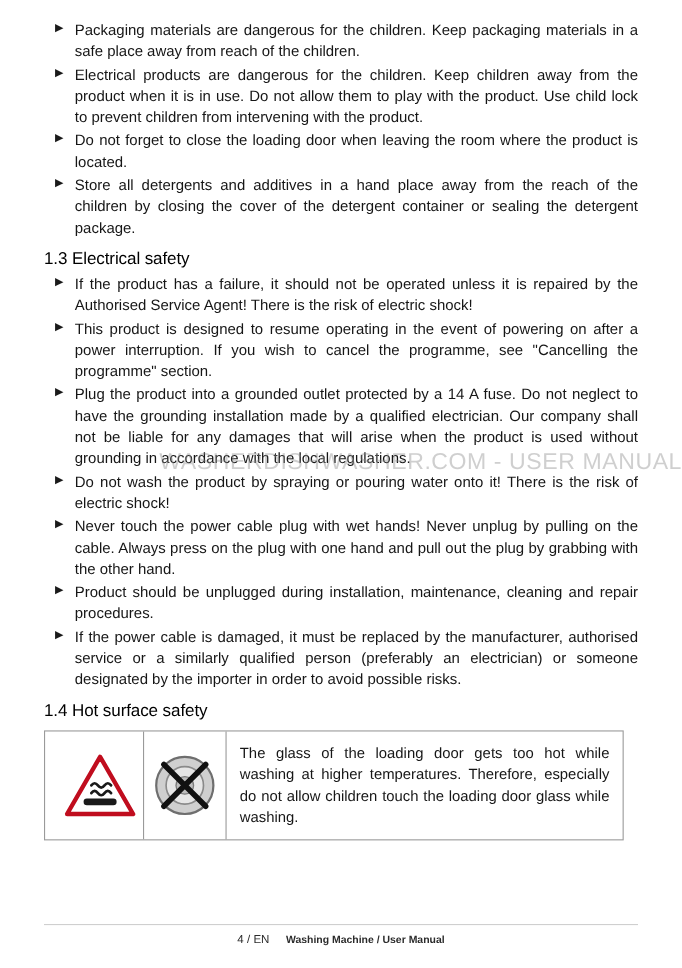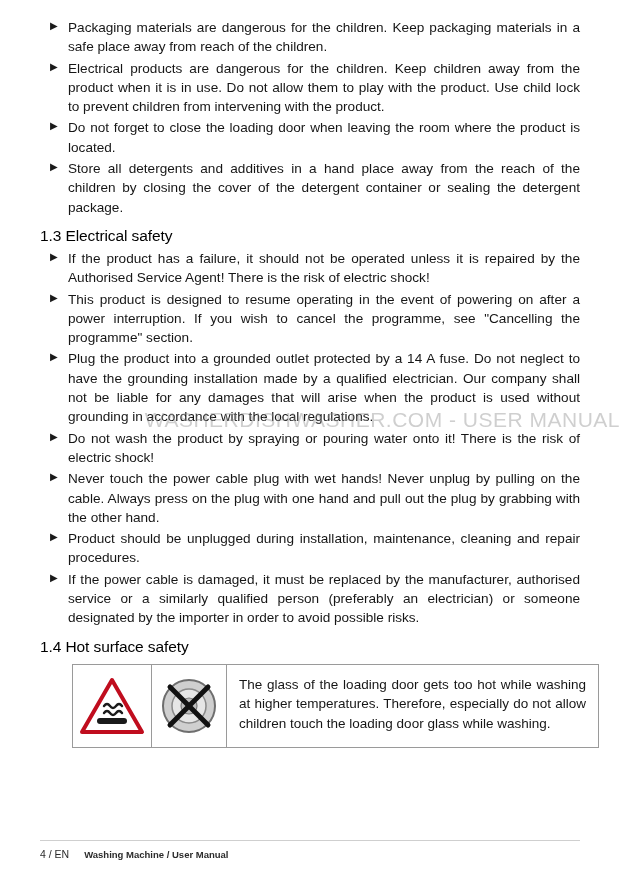--- a/index.html
+++ b/index.html
@@ -61,27 +61,27 @@
   }
   .heading-text {
     display: inline;
   }
   .indent-block {
     padding-left: 10px;
   }
   
   .hot-table {
     margin-top: 8px;
-    margin-left: 32px;
     margin-right: 2px;
     border: 1px solid #9a9a9a;
     display: flex;
     width: 527px;
     box-sizing: border-box;
     background: #fff;
+    padding-left: 11px;
   }
   .hot-cell {
     box-sizing: border-box;
     display: flex;
     align-items: center;
     justify-content: center;
     padding: 10px 6px;
   }
   .cell-icon1 {
     width: 86px;
@@ -120,21 +120,21 @@
   }
   
   .footer {
     position: absolute;
     left: 40px;
     right: 40px;
     bottom: 20px;
     border-top: 1px solid #cfcfcf;
     padding-top: 7px;
     display: flex;
-    justify-content: flex-start;
+    justify-content: center;
     align-items: baseline;
     font-size: 10.5px;
     color: #3a3a3a;
   }
   .footer-right {
     font-weight: bold;
     font-size: 9.5px;
     color: #2b2b2b;
     margin-left: 15px;
   }

